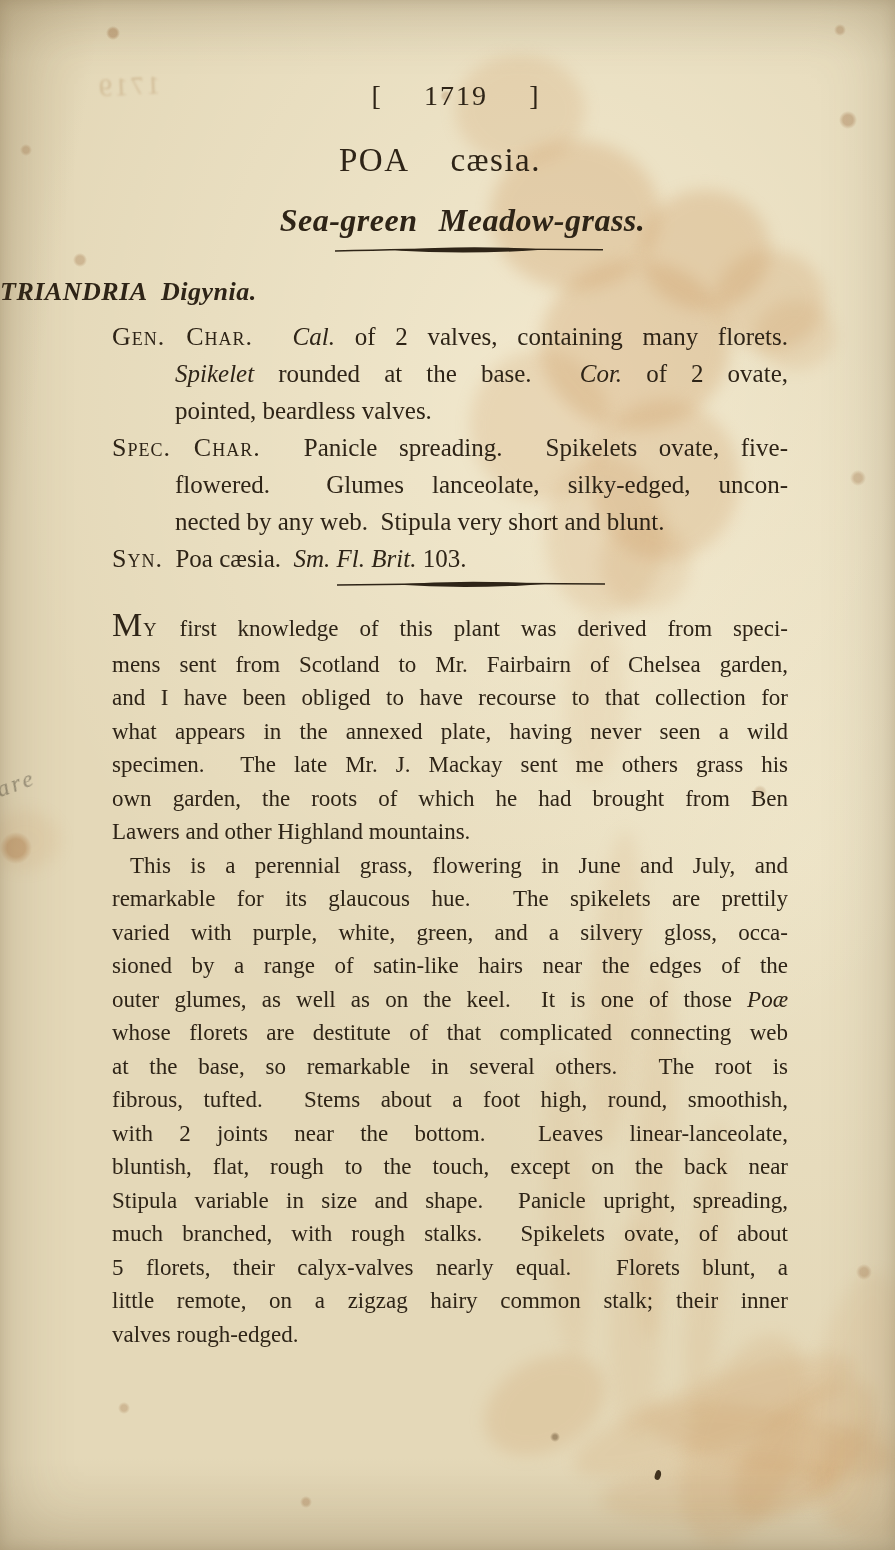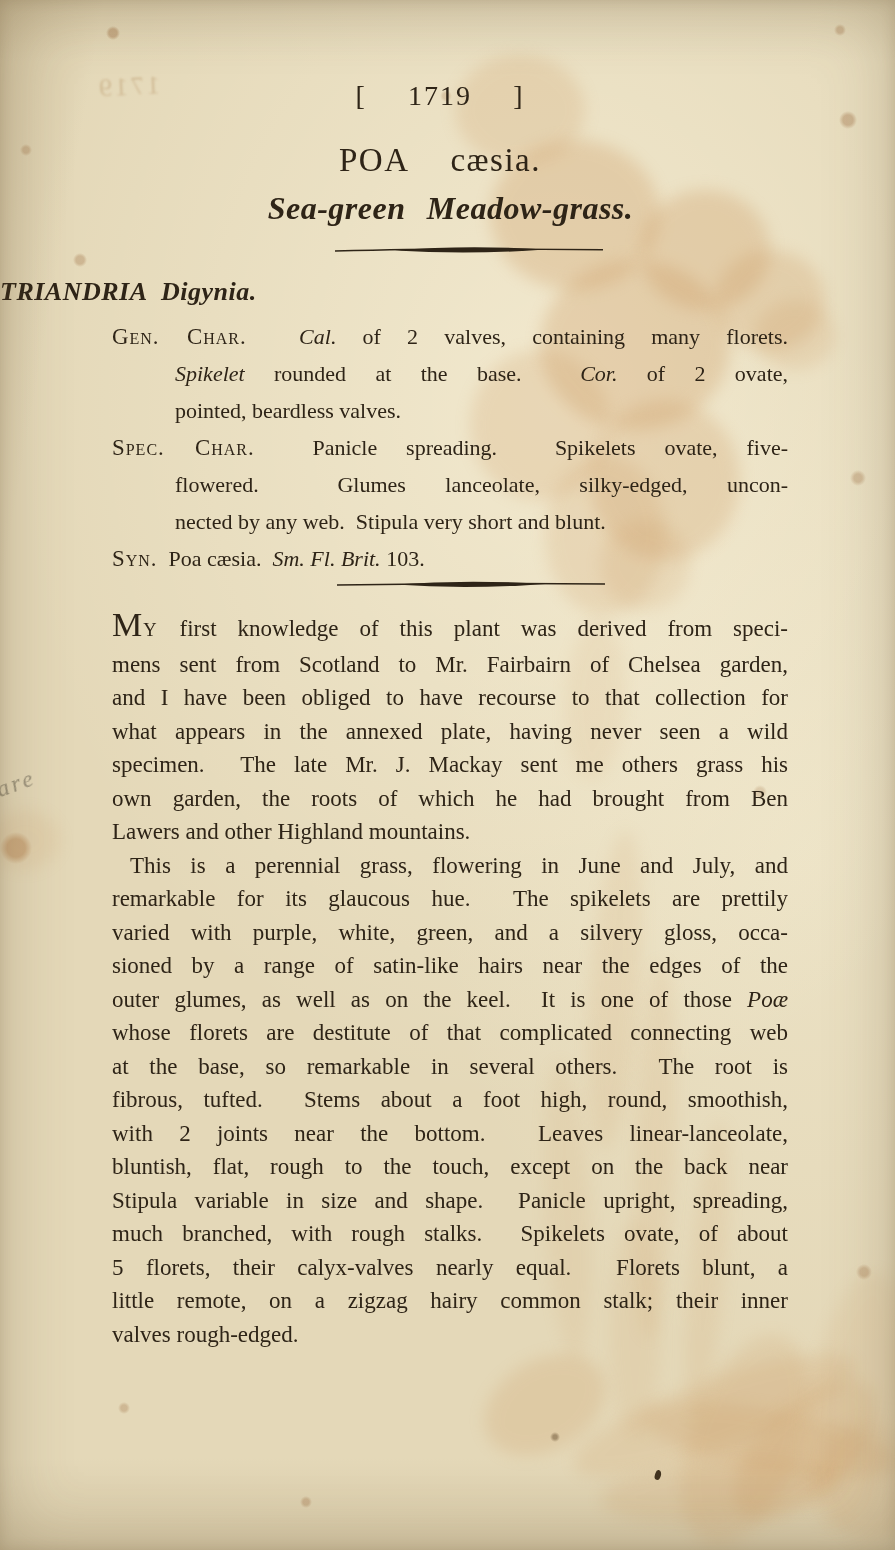--- a/index.html
+++ b/index.html
@@ -30,26 +30,26 @@
     radial-gradient(circle at 864px 1272px,rgba(150,100,55,.30) 0 4px, rgba(150,100,55,0) 8px),
     radial-gradient(circle at 446px 96px,  rgba(150,100,55,.22) 0 3px, rgba(150,100,55,0) 6px),
     radial-gradient(circle at 555px 1437px,rgba(90,65,35,.45) 0 2px,  rgba(90,65,35,0) 5px),
     radial-gradient(circle at 306px 1502px,rgba(150,100,55,.30) 0 3px, rgba(150,100,55,0) 6px),
     radial-gradient(circle at 124px 1408px,rgba(150,100,55,.28) 0 3px, rgba(150,100,55,0) 6px),
     radial-gradient(circle at 760px 792px, rgba(150,100,55,.20) 0 4px, rgba(150,100,55,0) 7px);}
   
   .txt{position:absolute;z-index:3;}
   .ghost{left:96px;top:72px;font-size:26px;color:rgba(165,120,70,.32);
     transform:scaleX(-1) rotate(3deg);filter:blur(1.2px);letter-spacing:3px;}
-  .pageno{left:0;top:80px;width:880px;text-align:center;font-size:28px;word-spacing:1.15em;letter-spacing:2px;}
+  .pageno{left:16px;top:80px;width:880px;text-align:center;font-size:28px;word-spacing:1.15em;letter-spacing:2px;}
   .title{left:0;top:142px;width:880px;text-align:center;font-size:33px;word-spacing:1.0em;letter-spacing:1.5px;margin:0;font-weight:normal;}
-  .subtitle{left:0;top:190px;width:845px;text-align:center;font-size:32px;font-style:italic;word-spacing:.4em;letter-spacing:.5px;margin:0;font-weight:bold;padding-left:28px;}
+  .subtitle{left:0;top:190px;width:845px;text-align:center;font-size:32px;font-style:italic;word-spacing:.4em;letter-spacing:.5px;margin:12px;font-weight:bold;padding-left:28px;}
   .divider{position:absolute;z-index:3;}
   .classif{left:0;top:277px;width:880px;text-align:left;font-size:26px;font-style:italic;word-spacing:.3em;font-weight:bold;letter-spacing:.5px;}
-  .characters{left:112px;top:318px;width:676px;font-size:22px;line-height:37px;}
+  .characters{left:112px;top:318px;width:676px;font-size:25px;line-height:37px;}
   .bodytext{left:112px;top:611px;width:676px;font-size:23px;line-height:33.5px;}
   .tline{white-space:pre-wrap;}
   .j{text-align:justify;text-align-last:justify;}
   .l{text-align:left;text-align-last:left;}
   .hang{margin-left:63px;}
   .ind{text-indent:18px;}
   .tline .it{font-style:italic;}
   .tline .sc{font-variant:small-caps;letter-spacing:1px;font-size:1.04em;}
   .tline .cap{font-size:34px;line-height:28px;letter-spacing:1px;}
   .tline .ycap{font-size:18.5px;letter-spacing:2px;}

